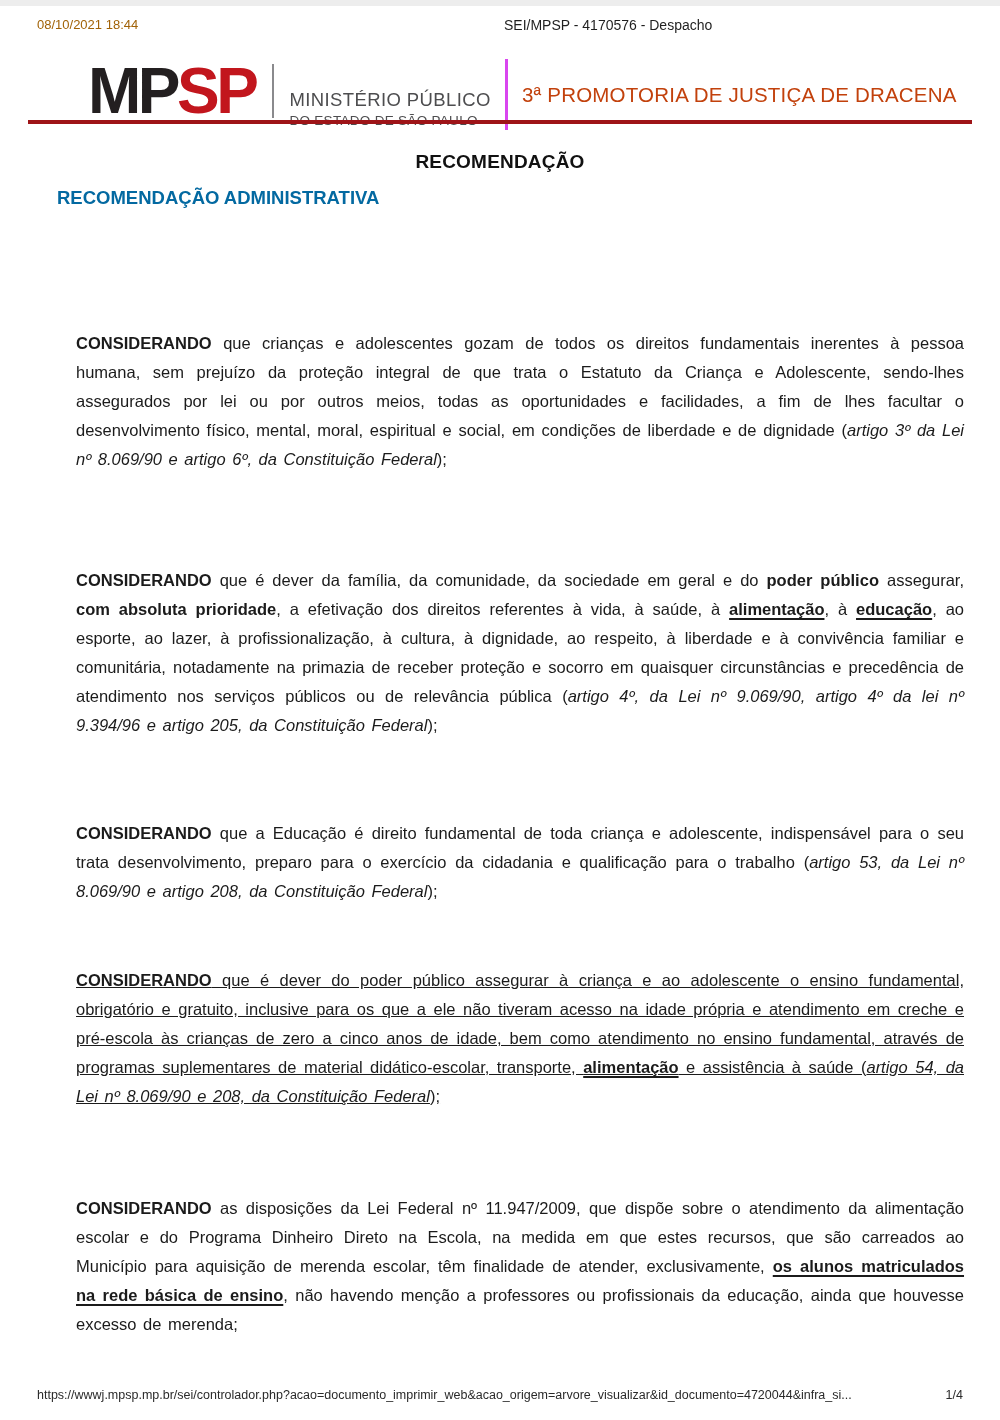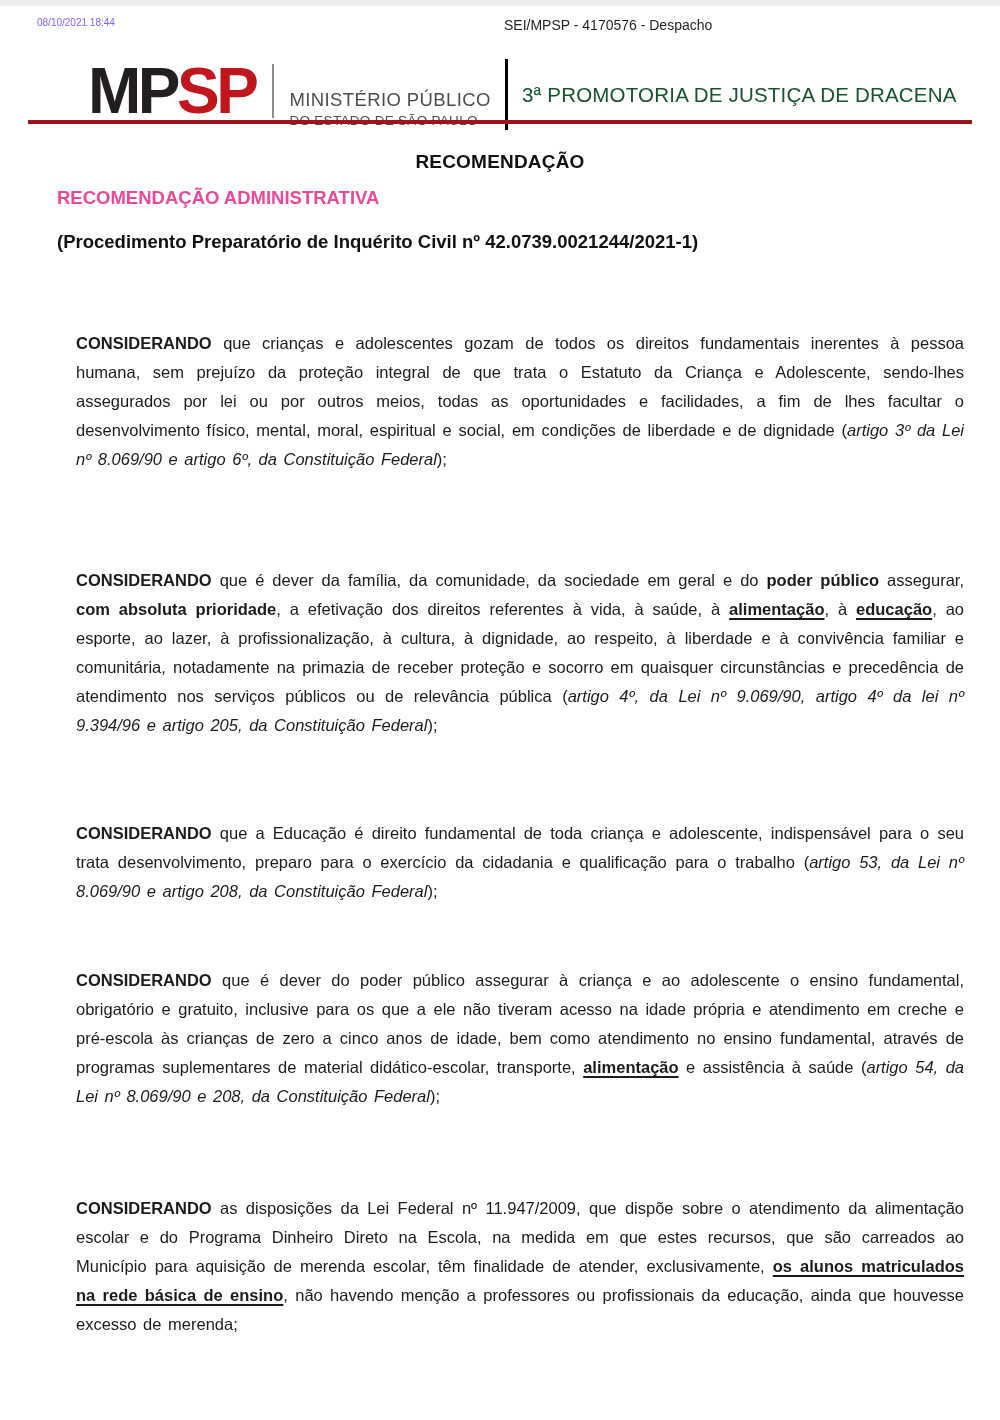--- a/index.html
+++ b/index.html
@@ -7,52 +7,52 @@
     position:relative;
     width:1000px;
     height:1420px;
     background:#ffffff;
     font-family:"Liberation Sans", sans-serif;
     color:#1c1c1c;
     overflow:hidden;
   }
   .top-edge{position:absolute;top:0;left:0;right:0;height:6px;background:#ededed;}
   
-  .meta-left{position:absolute;top:17px;left:37px;font-size:10px;color:#8b5cf6;}
+  .meta-left{position:absolute;top:17px;left:37px;font-size:13px;color:#a16207;}
   .meta-center{position:absolute;top:17px;left:504px;font-size:14px;color:#1f1f1f;}
   
   .header{position:absolute;top:55px;left:88px;right:40px;height:72px;display:flex;align-items:center;}
   .logo{font-size:64px;font-weight:700;letter-spacing:-3.5px;line-height:1;white-space:nowrap;}
   .logo .mp{color:#231f20;}
   .logo .sp{color:#c2161d;}
   .logo-divider{width:2px;height:54px;background:#8a8a8d;margin:0 15px 0 17px;flex:0 0 auto;}
   .org{color:#4d4d4f;line-height:1;margin-top:36px;}
   .org-line1{font-size:18.5px;letter-spacing:0.4px;}
   .org-line2{font-size:13.5px;margin-top:5px;letter-spacing:0.3px;}
   .unit-block{
     position:absolute;left:417px;top:4px;height:71px;
-    border-left:3px solid #000000;padding-left:14px;
+    border-left:3px solid #d946ef;padding-left:14px;
     display:flex;align-items:center;
-    font-size:20.5px;color:#14532d;letter-spacing:0.2px;white-space:nowrap;
+    font-size:20.5px;color:#c2410c;letter-spacing:0.2px;white-space:nowrap;
   }
   .red-rule{position:absolute;top:120px;left:28px;right:28px;height:4px;background:#9e1418;}
   
   .doc-title{position:absolute;top:146px;left:0;right:0;margin:5px;text-align:center;font-size:19px;font-weight:bold;letter-spacing:0.2px;color:#111;}
-  .doc-subtitle{position:absolute;top:187px;left:57px;margin:0;font-size:18.5px;font-weight:bold;color:#ec4899;}
+  .doc-subtitle{position:absolute;top:187px;left:57px;margin:0;font-size:18.5px;font-weight:bold;color:#0369a1;}
   .doc-reference{position:absolute;top:231px;left:57px;font-size:18.5px;font-weight:bold;color:#111;}
   
   .body-paragraph{
     position:absolute;left:60px;width:888px;margin:16px;
     text-align:justify;font-size:16.5px;line-height:29px;
     color:#1b1b1b;word-spacing:2px;
   }
   .p1{top:313px;}
   .p2{top:550px;}
   .p3{top:803px;}
-  .p4{top:950px;}
+  .p4{top:950px;text-decoration:underline;}
   .p5{top:1178px;}
   .f-b{font-weight:bold;}
   .f-i{font-style:italic;}
   .f-bu{font-weight:bold;text-decoration:underline;text-decoration-thickness:2px;text-underline-offset:3px;}
   
   .footer{position:absolute;top:1388px;left:37px;right:37px;display:flex;justify-content:space-between;align-items:baseline;font-size:12.5px;color:#2a2a2a;}
   .footer-url{white-space:nowrap;overflow:hidden;max-width:900px;}
   .footer-page{margin-left:12px;}
 </style>
 </head>
@@ -73,21 +73,24 @@
       <div class="org-line1">MINISTÉRIO PÚBLICO</div>
       <div class="org-line2">DO ESTADO DE SÃO PAULO</div>
     </div>
     <div class="unit-block">3ª PROMOTORIA DE JUSTIÇA DE DRACENA</div>
   </div>
 
   <div class="red-rule"></div>
 
   <h1 class="doc-title">RECOMENDAÇÃO</h1>
   <h2 class="doc-subtitle">RECOMENDAÇÃO ADMINISTRATIVA</h2>
-  <div class="doc-reference">(Procedimento Preparatório de Inquérito Civil nº 42.0739.0021244/2021-1)</div>
 
   <p class="body-paragraph p1"><span class="f-b">CONSIDERANDO</span><span> que crianças e adolescentes gozam de todos os direitos fundamentais inerentes à pessoa humana, sem prejuízo da proteção integral de que trata o Estatuto da Criança e Adolescente, sendo-lhes assegurados por lei ou por outros meios, todas as oportunidades e facilidades, a fim de lhes facultar o desenvolvimento físico, mental, moral, espiritual e social, em condições de liberdade e de dignidade (</span><span class="f-i">artigo 3º da Lei nº 8.069/90 e artigo 6º, da Constituição Federal</span><span>);</span></p>
   <p class="body-paragraph p2"><span class="f-b">CONSIDERANDO</span><span> que é dever da família, da comunidade, da sociedade em geral e do </span><span class="f-b">poder público</span><span> assegurar, </span><span class="f-b">com absoluta prioridade</span><span>, a efetivação dos direitos referentes à vida, à saúde, à </span><span class="f-bu">alimentação</span><span>, à </span><span class="f-bu">educação</span><span>, ao esporte, ao lazer, à profissionalização, à cultura, à dignidade, ao respeito, à liberdade e à convivência familiar e comunitária, notadamente na primazia de receber proteção e socorro em quaisquer circunstâncias e precedência de atendimento nos serviços públicos ou de relevância pública (</span><span class="f-i">artigo 4º, da Lei nº 9.069/90, artigo 4º da lei nº 9.394/96 e artigo 205, da Constituição Federal</span><span>);</span></p>
   <p class="body-paragraph p3"><span class="f-b">CONSIDERANDO</span><span> que a Educação é direito fundamental de toda criança e adolescente, indispensável para o seu trata desenvolvimento, preparo para o exercício da cidadania e qualificação para o trabalho (</span><span class="f-i">artigo 53, da Lei nº 8.069/90 e artigo 208, da Constituição Federal</span><span>);</span></p>
   <p class="body-paragraph p4"><span class="f-b">CONSIDERANDO</span><span> que é dever do poder público assegurar à criança e ao adolescente o ensino fundamental, obrigatório e gratuito, inclusive para os que a ele não tiveram acesso na idade própria e atendimento em creche e pré-escola às crianças de zero a cinco anos de idade, bem como atendimento no ensino fundamental, através de programas suplementares de material didático-escolar, transporte, </span><span class="f-bu">alimentação</span><span> e assistência à saúde (</span><span class="f-i">artigo 54, da Lei nº 8.069/90 e 208, da Constituição Federal</span><span>);</span></p>
   <p class="body-paragraph p5"><span class="f-b">CONSIDERANDO</span><span> as disposições da Lei Federal nº 11.947/2009, que dispõe sobre o atendimento da alimentação escolar e do Programa Dinheiro Direto na Escola, na medida em que estes recursos, que são carreados ao Município para aquisição de merenda escolar, têm finalidade de atender, exclusivamente, </span><span class="f-bu">os alunos matriculados na rede básica de ensino</span><span>, não havendo menção a professores ou profissionais da educação, ainda que houvesse excesso de merenda;</span></p>
 
+  <div class="footer">
+    <span class="footer-url">https://wwwj.mpsp.mp.br/sei/controlador.php?acao=documento_imprimir_web&amp;acao_origem=arvore_visualizar&amp;id_documento=4720044&amp;infra_si...</span>
+    <span class="footer-page">1/4</span>
+  </div>
 </div>
 
 </body></html>

